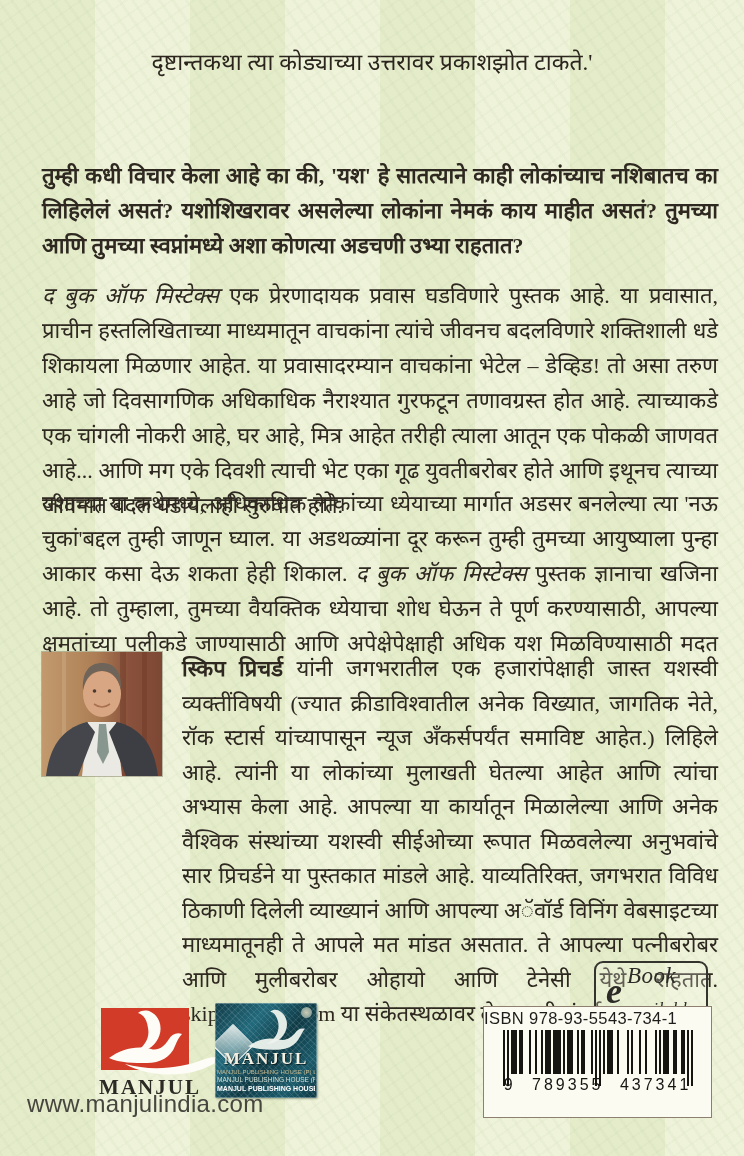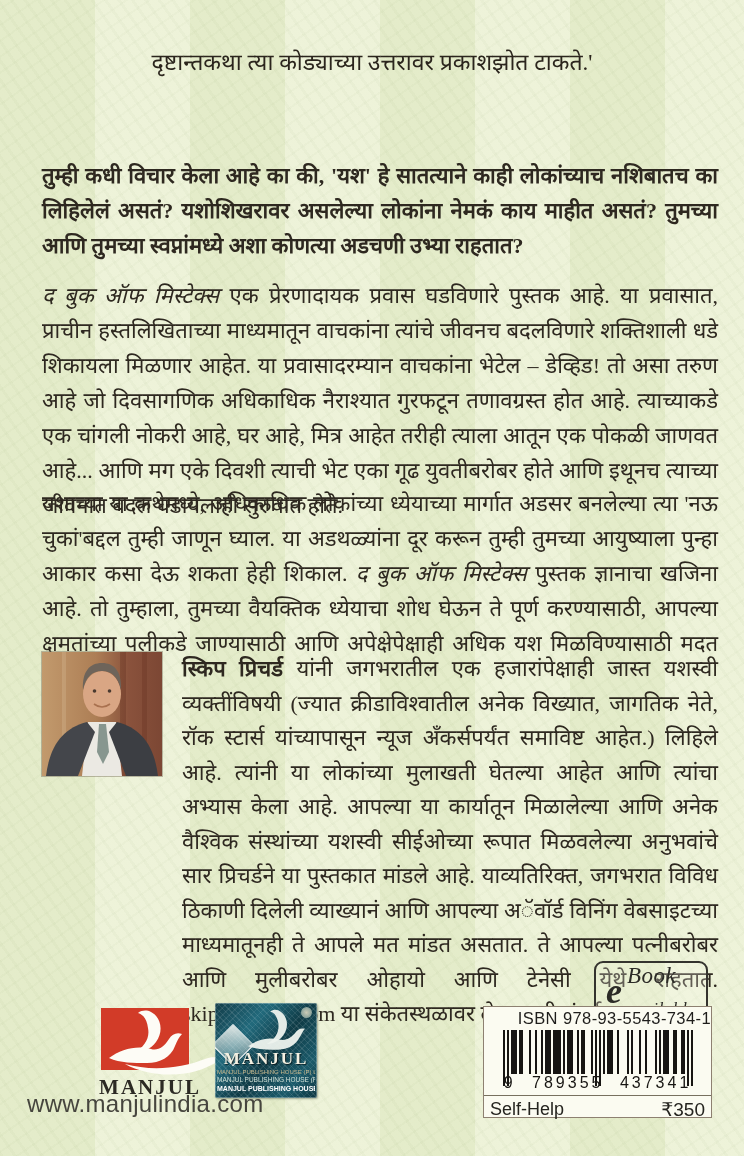--- a/index.html
+++ b/index.html
@@ -91,21 +91,21 @@
     font-size:24px;color:#46453e;letter-spacing:0.3px;
   }
 
   
   .bcbox{
     position:absolute;left:483px;top:1006px;width:229px;height:112px;
     background:#fbfbf1;border:1.5px solid #8d8071;box-sizing:border-box;
     display:flex;flex-direction:column;
   }
   .isbn{
-    text-align:right;font-family:"Liberation Sans","DejaVu Sans",sans-serif;
+    text-align:left;font-family:"Liberation Sans","DejaVu Sans",sans-serif;
     font-size:16.5px;color:#1e1d1b;padding-top:2px;letter-spacing:0.4px;
   }
   .bars{display:flex;justify-content:center;align-items:flex-start;height:58px;margin-top:2px;}
   .bars span{width:2px;height:44px;flex:none;}
   .bars span.b{background:#171512;}
   .bars span.g{height:56px;}
   .digits{
     margin-top:-12px;text-align:center;
     font-family:"Liberation Sans","DejaVu Sans",sans-serif;
     font-size:16px;color:#171512;word-spacing:9px;letter-spacing:3px;
@@ -287,19 +287,15 @@
         <span></span>
         <span></span>
         <span class="b"></span>
         <span class="b"></span>
         <span></span>
         <span class="b g"></span>
         <span class="g"></span>
         <span class="b g"></span>
       </div>
     <div class="digits">9 789355 437341</div>
-    <div class="bcrow">
-      <span>Self-Help</span>
-      <span class="price">₹350</span>
-    </div>
   </div>
 
 </div>
 
 </body></html>

